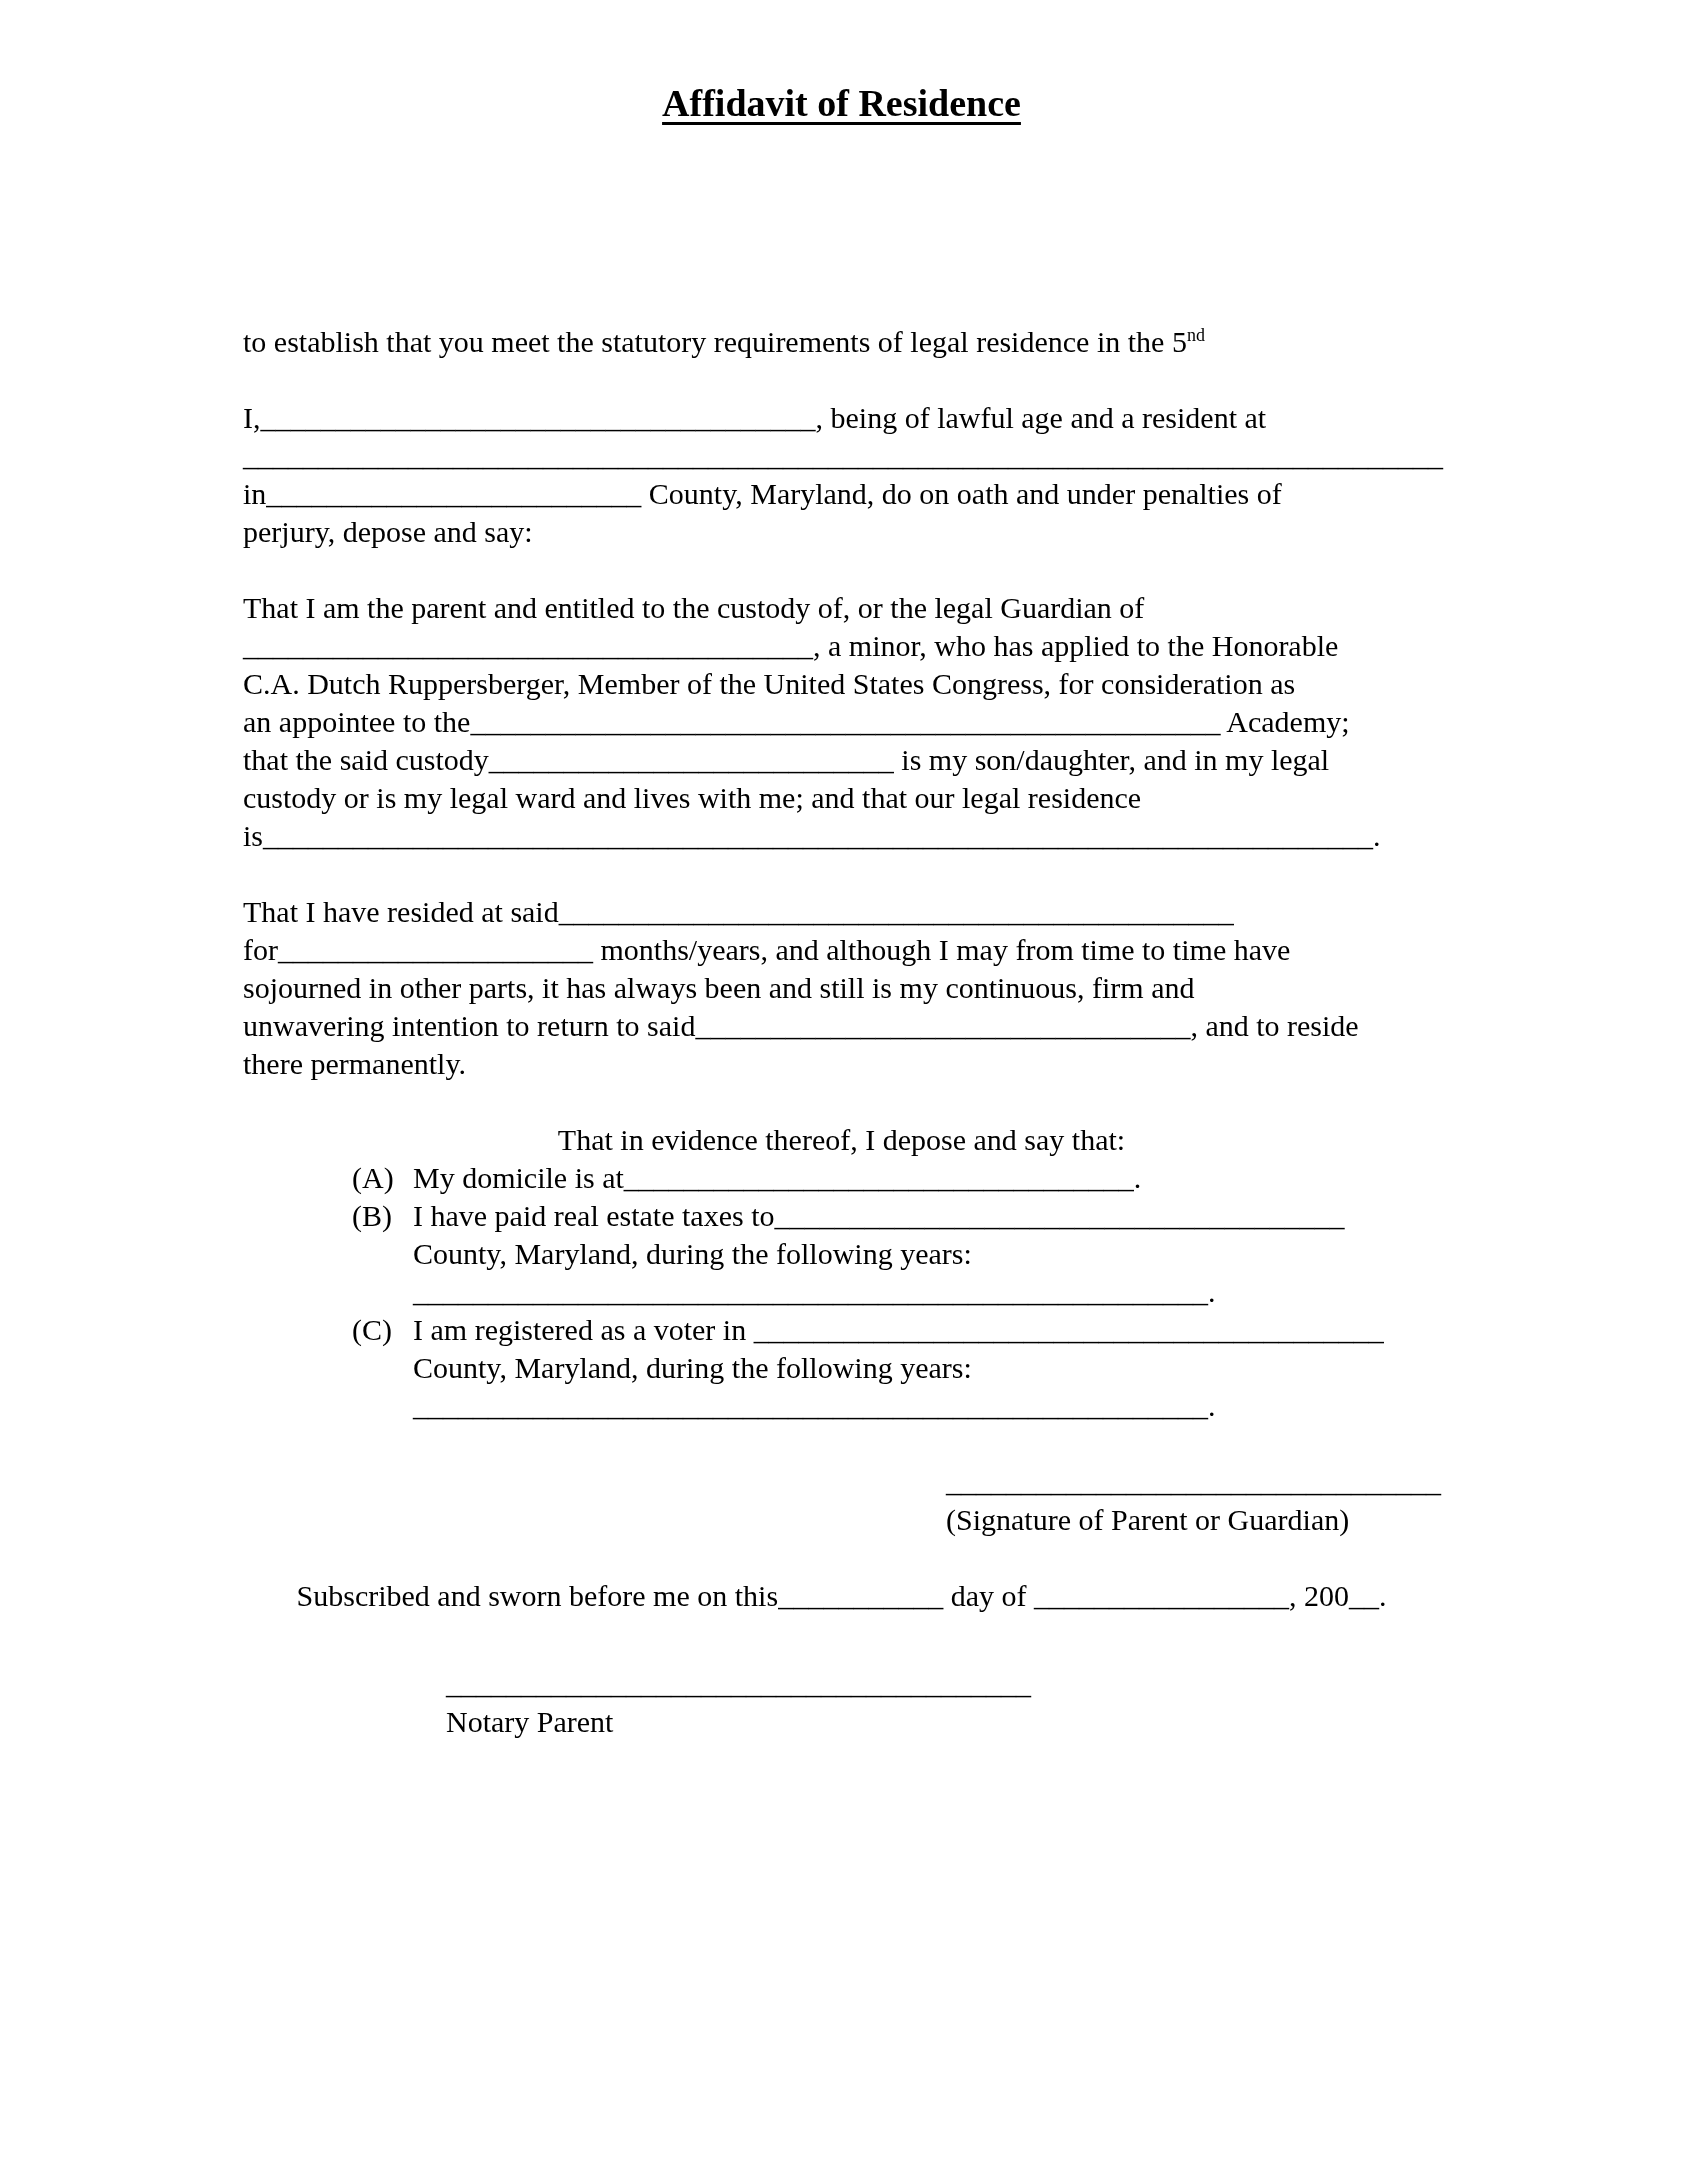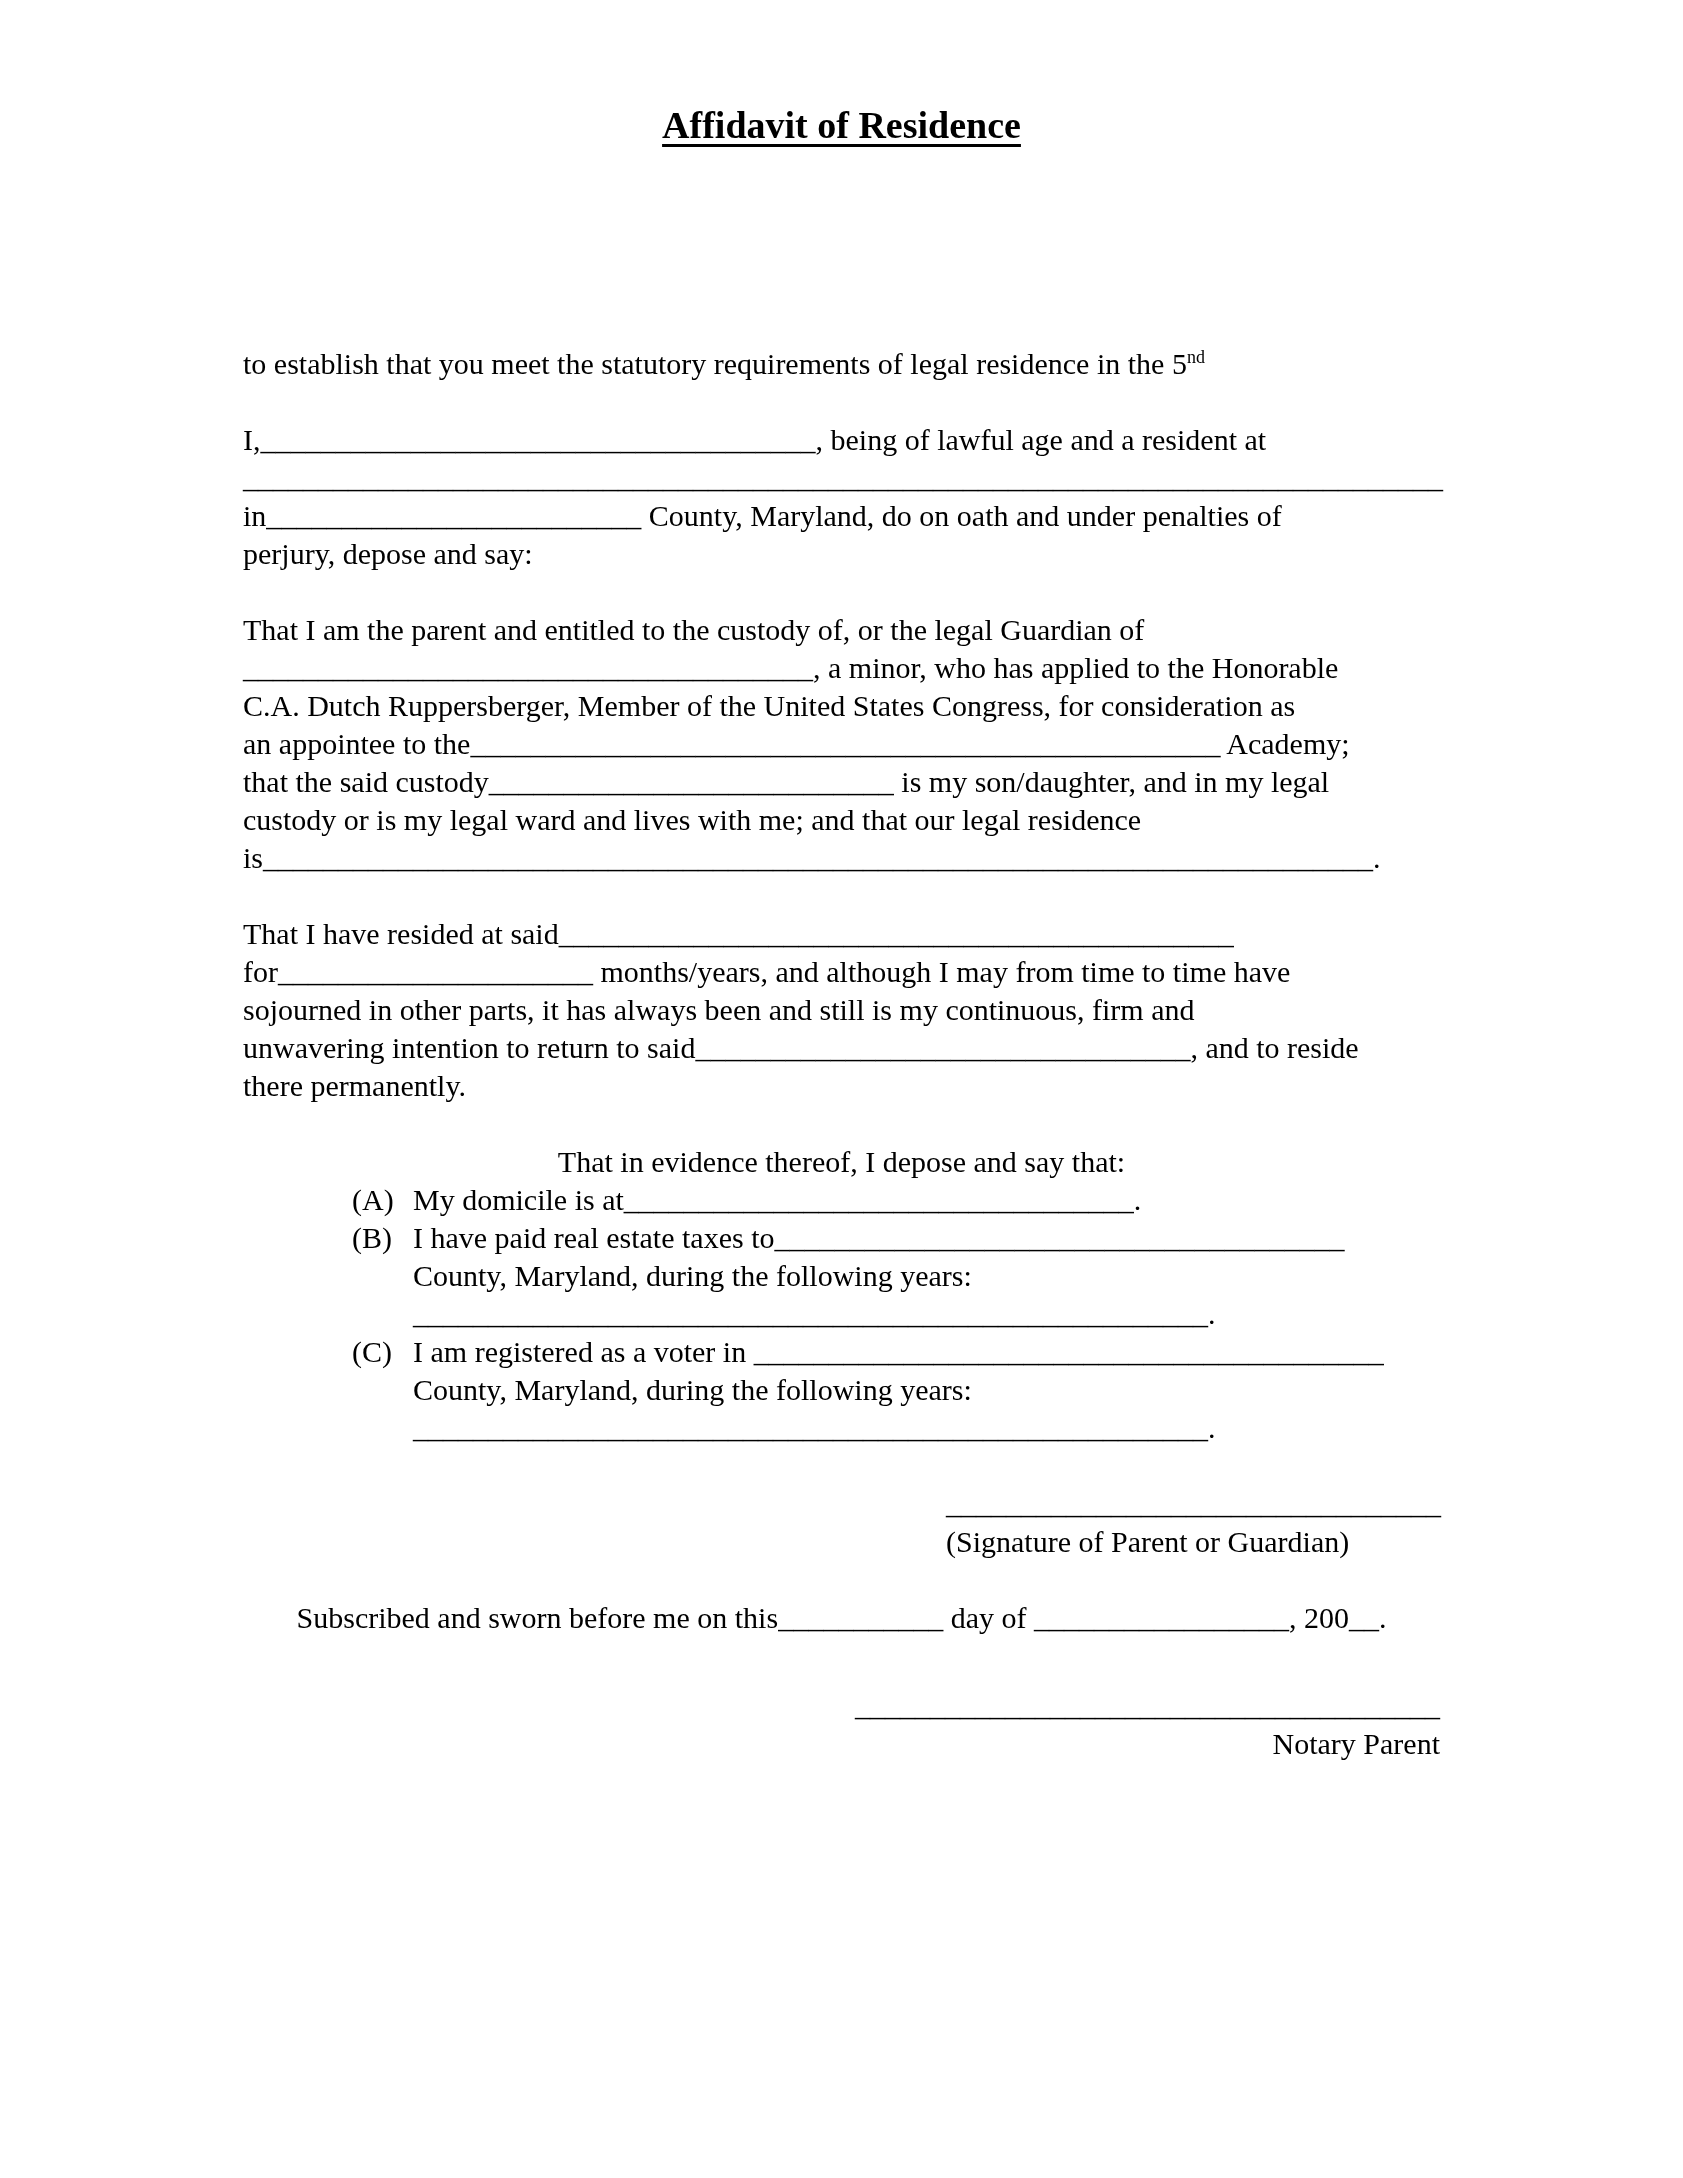--- a/index.html
+++ b/index.html
@@ -5,21 +5,21 @@
   * { box-sizing: border-box; }
   html, body { margin: 0; padding: 0; background: #ffffff; }
   .page {
     width: 1683px;
     height: 2178px;
     background: #ffffff;
     color: #000000;
     font-family: "Liberation Serif", "DejaVu Serif", serif;
     font-size: 30px;
     line-height: 38px;
-    padding: 101px 243px 59px 243px;
+    padding: 79px 243px 59px 243px;
     position: relative;
     overflow: hidden;
   }
   .doc-title {
     font-size: 38px;
     line-height: 48px;
     font-weight: 700;
     text-align: center;
     text-decoration: underline;
     text-decoration-thickness: 3px;
@@ -42,21 +42,20 @@
   }
   .evidence-marker { position: absolute; left: 109px; top: 0; }
   .signature-block {
     margin: 0 0 38px 703px;
     white-space: nowrap;
   }
   .notarize-para { margin: 0; white-space: nowrap; text-align: center; }
   .notary-block {
     margin: 50px 0 0 203px;
     white-space: nowrap;
-    text-align: right;
   }
 </style>
 </head>
 <body>
 
 <div class="page">
 
   <h1 class="doc-title">Affidavit of Residence</h1>
 
   <p class="para"><br><span>to establish that you meet the statutory requirements of legal residence in the 5</span><sup>nd</sup><br></p>

